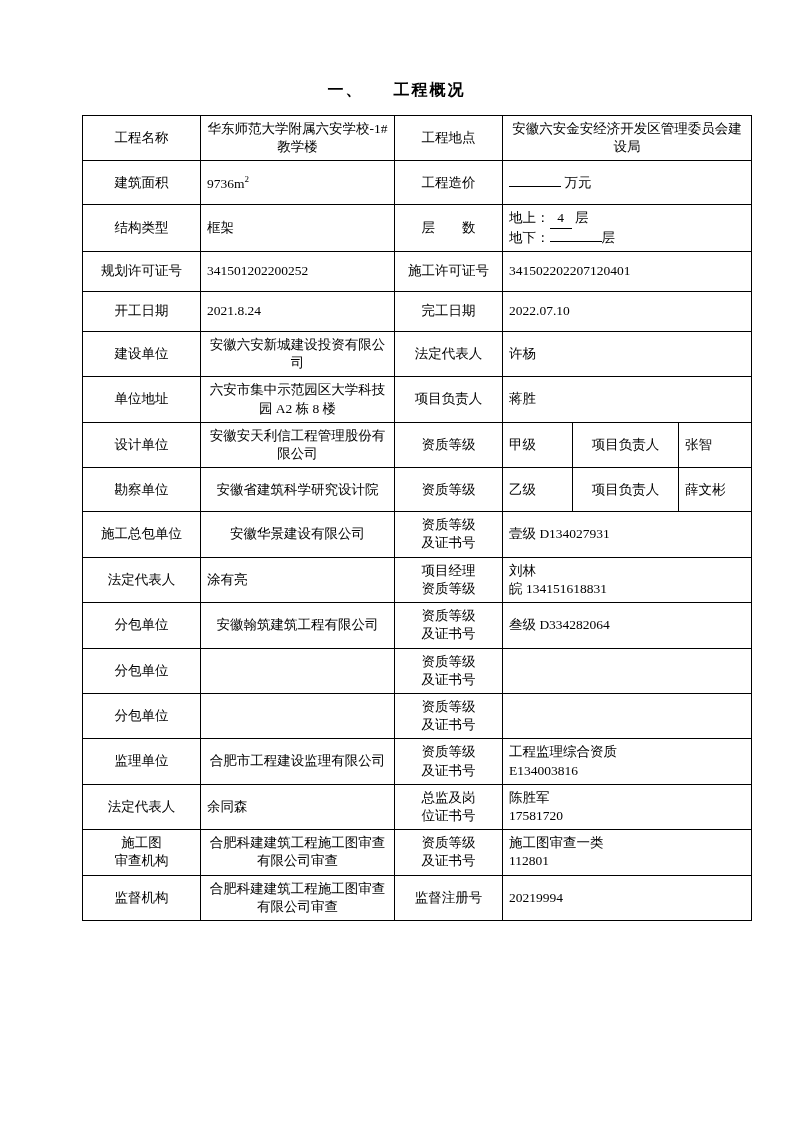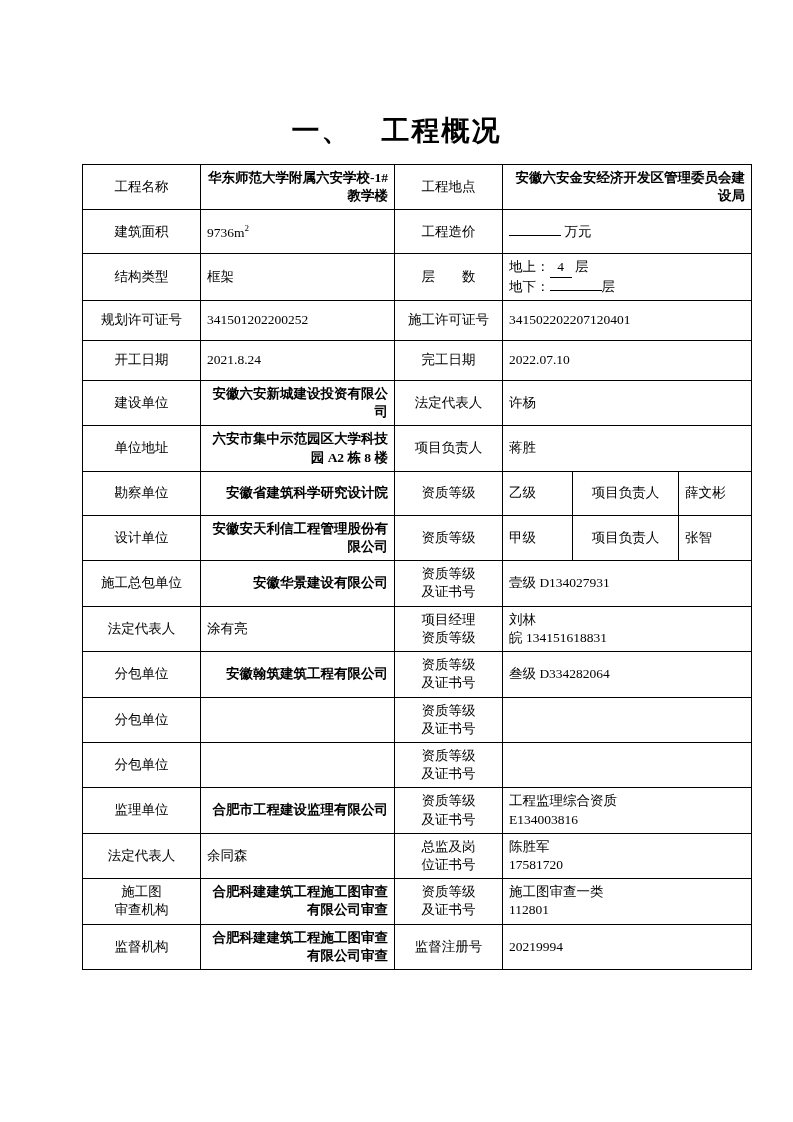--- a/index.html
+++ b/index.html
@@ -16,25 +16,25 @@
   }
   .page {
     width: 793px;
     height: 1122px;
     position: relative;
     box-sizing: border-box;
     padding: 0;
   }
   .doc-title {
     text-align: center;
-    font-size: 28px;
+    font-size: 16px;
     font-weight: bold;
     letter-spacing: 2px;
     margin: 0;
-    padding-top: 112px;
+    padding-top: 80px;
     padding-bottom: 14px;
     font-family: "Liberation Serif", "DejaVu Serif", serif;
   }
   .doc-title .num {
     margin-right: 30px;
   }
   .table-wrap {
     margin: 0 62px 0 62px;
   }
   table.main {
@@ -53,23 +53,22 @@
     word-wrap: break-word;
   }
   td.lbl {
     text-align: center;
     white-space: pre-line;
   }
   td.val {
     text-align: left;
   }
   td.val-left {
-    text-align: right;
+    text-align: center;
     padding-left: 10px;
-    font-weight: bold;
   }
   .row-h1 { height: 44px; }
   .row-h2 { height: 40px; }
   .sup {
     font-size: 9px;
     vertical-align: super;
   }
   .ul-blank {
     display: inline-block;
     border-bottom: 1px solid #000;
@@ -157,38 +156,38 @@
       </tr>
 
       <tr class="row-h1">
         <td class="lbl">单位地址</td>
         <td class="val-left">六安市集中示范园区大学科技园 A2 栋 8 楼</td>
         <td class="lbl">项目负责人</td>
         <td class="val" colspan="3">蒋胜</td>
       </tr>
 
       <tr class="row-h1">
+        <td class="lbl">设计单位</td>
+        <td class="val-left">安徽安天利信工程管理股份有限公司</td>
+        <td class="lbl">资质等级</td>
+        <td class="val">甲级</td>
+        <td class="lbl">项目负责人</td>
+        <td class="val">张智</td>
+      </tr>
+
+      <tr class="row-h1">
         <td class="lbl">勘察单位</td>
         <td class="val-left">安徽省建筑科学研究设计院</td>
         <td class="lbl">资质等级</td>
         <td class="val">乙级</td>
         <td class="lbl">项目负责人</td>
         <td class="val">薛文彬</td>
       </tr>
 
       <tr class="row-h1">
-        <td class="lbl">设计单位</td>
-        <td class="val-left">安徽安天利信工程管理股份有限公司</td>
-        <td class="lbl">资质等级</td>
-        <td class="val">甲级</td>
-        <td class="lbl">项目负责人</td>
-        <td class="val">张智</td>
-      </tr>
-
-      <tr class="row-h1">
         <td class="lbl">施工总包单位</td>
         <td class="val-left">安徽华景建设有限公司</td>
         <td class="lbl two-line">资质等级
 及证书号</td>
         <td class="val" colspan="3">壹级 D134027931</td>
       </tr>
 
       <tr class="row-h1">
         <td class="lbl">法定代表人</td>
         <td class="val">涂有亮</td>

